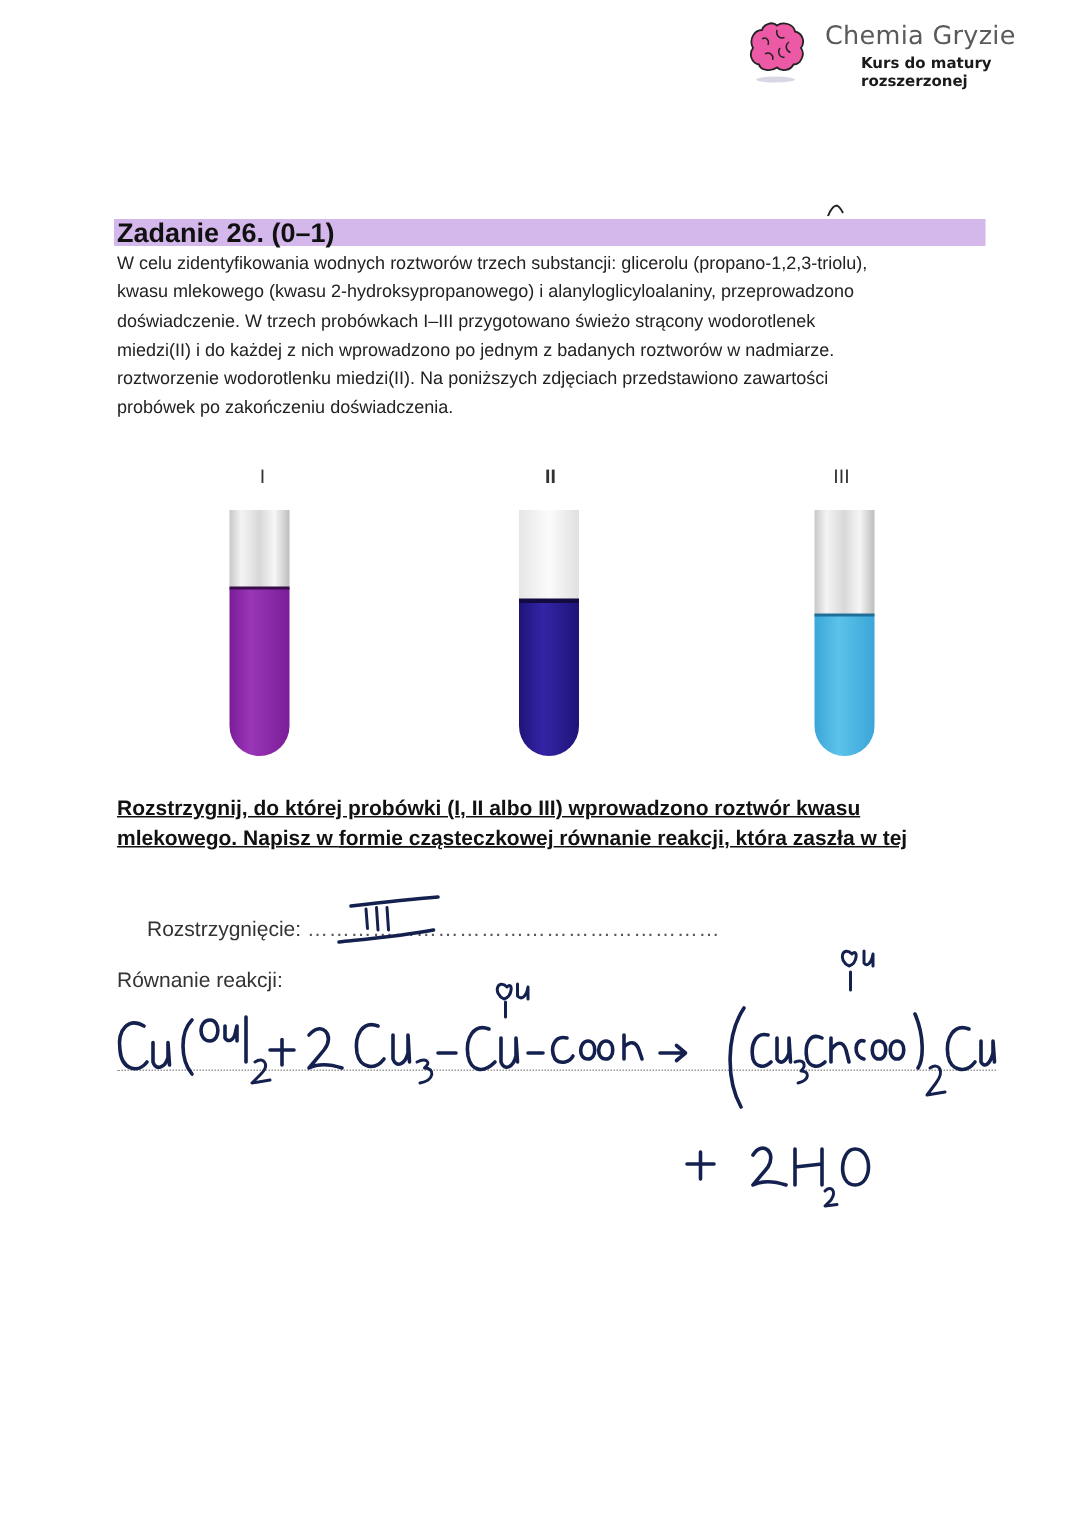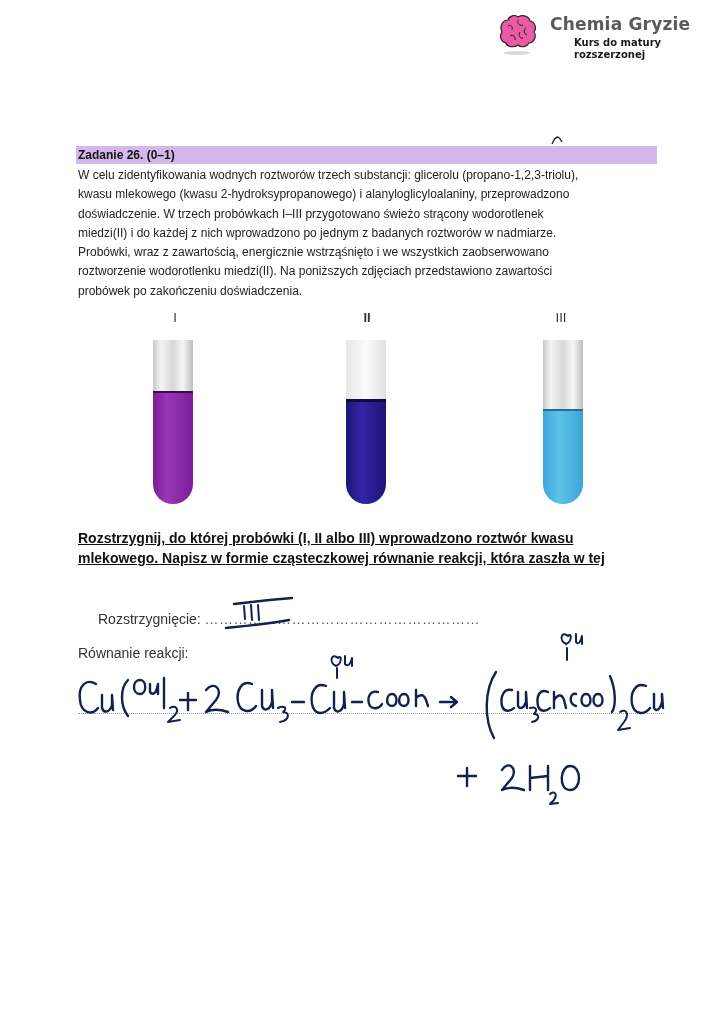--- a/index.html
+++ b/index.html
@@ -3,29 +3,29 @@
 <meta charset="utf-8">
 <style>
   * { margin: 0; padding: 0; box-sizing: border-box; }
   html, body { width: 720px; height: 1013px; background: #ffffff; overflow: hidden; }
   body { position: relative; font-family: "Liberation Sans", sans-serif; color: #1f1f1f; }
 
   
   .brand { position: absolute; left: 496px; top: 12px; display: flex; align-items: flex-start; }
   .brand-logo { width: 42px; height: 42px; position: relative; }
   .brand-text { margin-left: 12px; margin-top: 2px; }
-  .brand-title { font-family: "DejaVu Sans", sans-serif; font-weight: bold; font-size: 17px; color: #5a5a5a; letter-spacing: 0.2px; line-height: 20px; }
+  .brand-title { font-family: "DejaVu Sans", sans-serif; font-weight: normal; font-size: 17px; color: #5a5a5a; letter-spacing: 0.2px; line-height: 20px; }
   .brand-sub { font-family: "DejaVu Sans", sans-serif; font-weight: bold; font-size: 10px; color: #1a1a1a; margin-top: 3px; line-height: 12px; padding-left: 24px; }
 
   
   .caret-mark { position: absolute; left: 550px; top: 135px; width: 14px; height: 10px; }
 
   
   .task-header { position: absolute; left: 76px; top: 146px; width: 581px; height: 18px; background: #d4b8ec; }
-  .task-title { position: absolute; left: 78px; top: 146px; font-size: 12px; font-weight: bold; color: #111; line-height: 18px; }
+  .task-title { position: absolute; left: 78px; top: 146px; font-size: 18px; font-weight: bold; color: #111; line-height: 18px; }
 
   .intro { position: absolute; left: 78px; top: 166px; width: 600px; font-size: 12px; line-height: 19.3px; color: #222; }
   .intro p { white-space: nowrap; }
 
   
   .tube-label { position: absolute; top: 310px; font-size: 13px; color: #333; width: 40px; text-align: center; }
   .tube { position: absolute; top: 340px; width: 42px; height: 165px; }
 
   
   .question { position: absolute; left: 78px; top: 528px; font-size: 14px; font-weight: bold; line-height: 20px; color: #111; }
@@ -60,21 +60,20 @@
 </svg>
 
 <div class="task-header"></div>
 <div class="task-title">Zadanie 26. (0–1)</div>
 
 <div class="intro">
   <p>W celu zidentyfikowania wodnych roztworów trzech substancji: glicerolu (propano-1,2,3-triolu),</p>
   <p>kwasu mlekowego (kwasu 2-hydroksypropanowego) i alanyloglicyloalaniny, przeprowadzono</p>
   <p>doświadczenie. W trzech probówkach I–III przygotowano świeżo strącony wodorotlenek</p>
   <p>miedzi(II) i do każdej z nich wprowadzono po jednym z badanych roztworów w nadmiarze.</p>
-  <p>Probówki, wraz z zawartością, energicznie wstrząśnięto i we wszystkich zaobserwowano</p>
   <p>roztworzenie wodorotlenku miedzi(II). Na poniższych zdjęciach przedstawiono zawartości</p>
   <p>probówek po zakończeniu doświadczenia.</p>
 </div>
 
 <div class="tube-label" style="left:155px;">I</div>
 <div class="tube-label" style="left:347px;font-weight:bold;">II</div>
 <div class="tube-label" style="left:541px;">III</div>
 
 <svg class="tube" style="left:152px;" viewBox="0 0 42 165">
   <defs>

